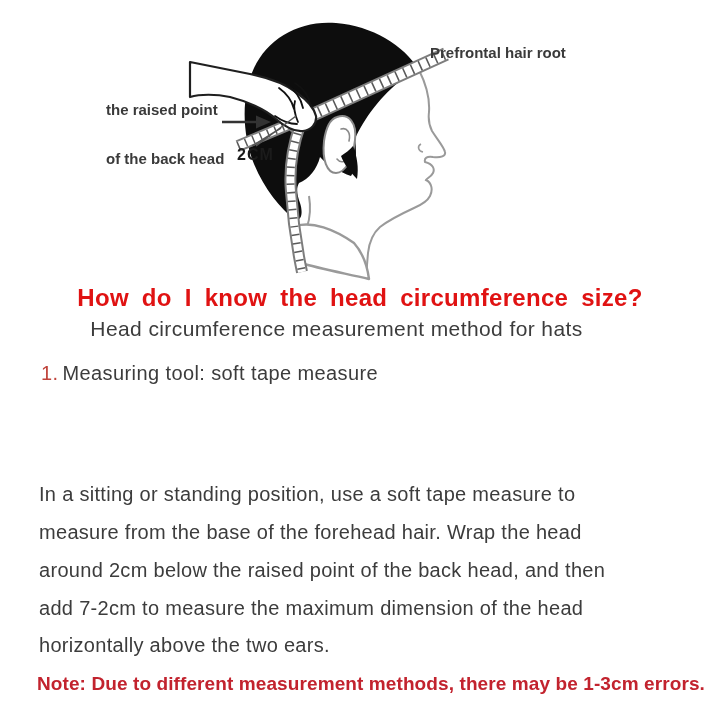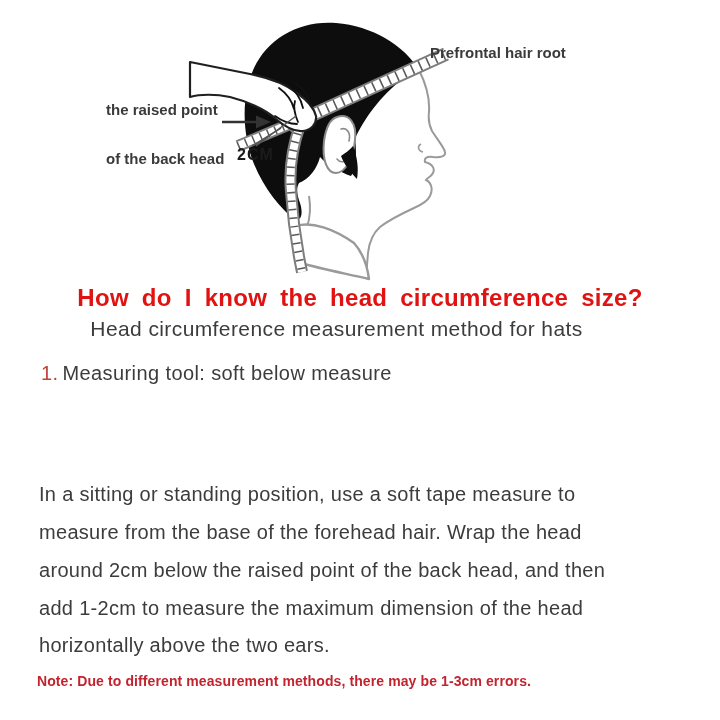--- a/index.html
+++ b/index.html
@@ -38,21 +38,21 @@
     letter-spacing:0.4px;white-space:nowrap;
   }
   .item-0{top:362px;} .item-1{top:403px;} .item-2{top:444px;}
   .list-item .num{color:var(--number-red);margin-right:4px;}
   .para-line{
     position:absolute;left:39px;font-size:20px;color:var(--body-gray);
     letter-spacing:0.3px;white-space:nowrap;text-align:right;
   }
   .pl-0{top:483px;} .pl-1{top:521px;} .pl-2{top:559px;} .pl-3{top:597px;} .pl-4{top:634px;}
   .note{
-    position:absolute;left:37px;top:673px;font-size:14px;font-weight:bold;
+    position:absolute;left:37px;top:673px;font-size:19px;font-weight:bold;
     color:var(--note-red);letter-spacing:0.1px;white-space:nowrap;
   }
 </style>
 </head>
 <body>
 
 <div class="page">
 
   <div class="diagram">
     <svg width="720" height="282" viewBox="0 0 720 282" xmlns="http://www.w3.org/2000/svg">
@@ -119,24 +119,24 @@
     <div class="dlabel lbl-prefrontal">Prefrontal hair root</div>
     <div class="dlabel lbl-raised-1">the raised point</div>
     <div class="dlabel lbl-raised-2">of the back head</div>
     <div class="dlabel lbl-2cm">2CM</div>
   </div>
 
   <div class="heading">How do I know the head circumference size?</div>
   <div class="subtitle">Head circumference measurement method for hats</div>
 
   <div class="list-item item-0">
-    <span class="num">1.</span><span>Measuring tool: soft below measure</span>
+    <span class="num">1.</span><span>Measuring tool: soft tape measure</span>
   </div>
 
   <div class="para-line pl-0">In a sitting or standing position, use a soft tape measure to</div>
   <div class="para-line pl-1">measure from the base of the forehead hair. Wrap the head</div>
   <div class="para-line pl-2">around 2cm below the raised point of the back head, and then</div>
-  <div class="para-line pl-3">add 1-2cm to measure the maximum dimension of the head</div>
+  <div class="para-line pl-3">add 7-2cm to measure the maximum dimension of the head</div>
   <div class="para-line pl-4">horizontally above the two ears.</div>
 
   <div class="note">Note: Due to different measurement methods, there may be 1-3cm errors.</div>
 
 </div>
 
 </body></html>

